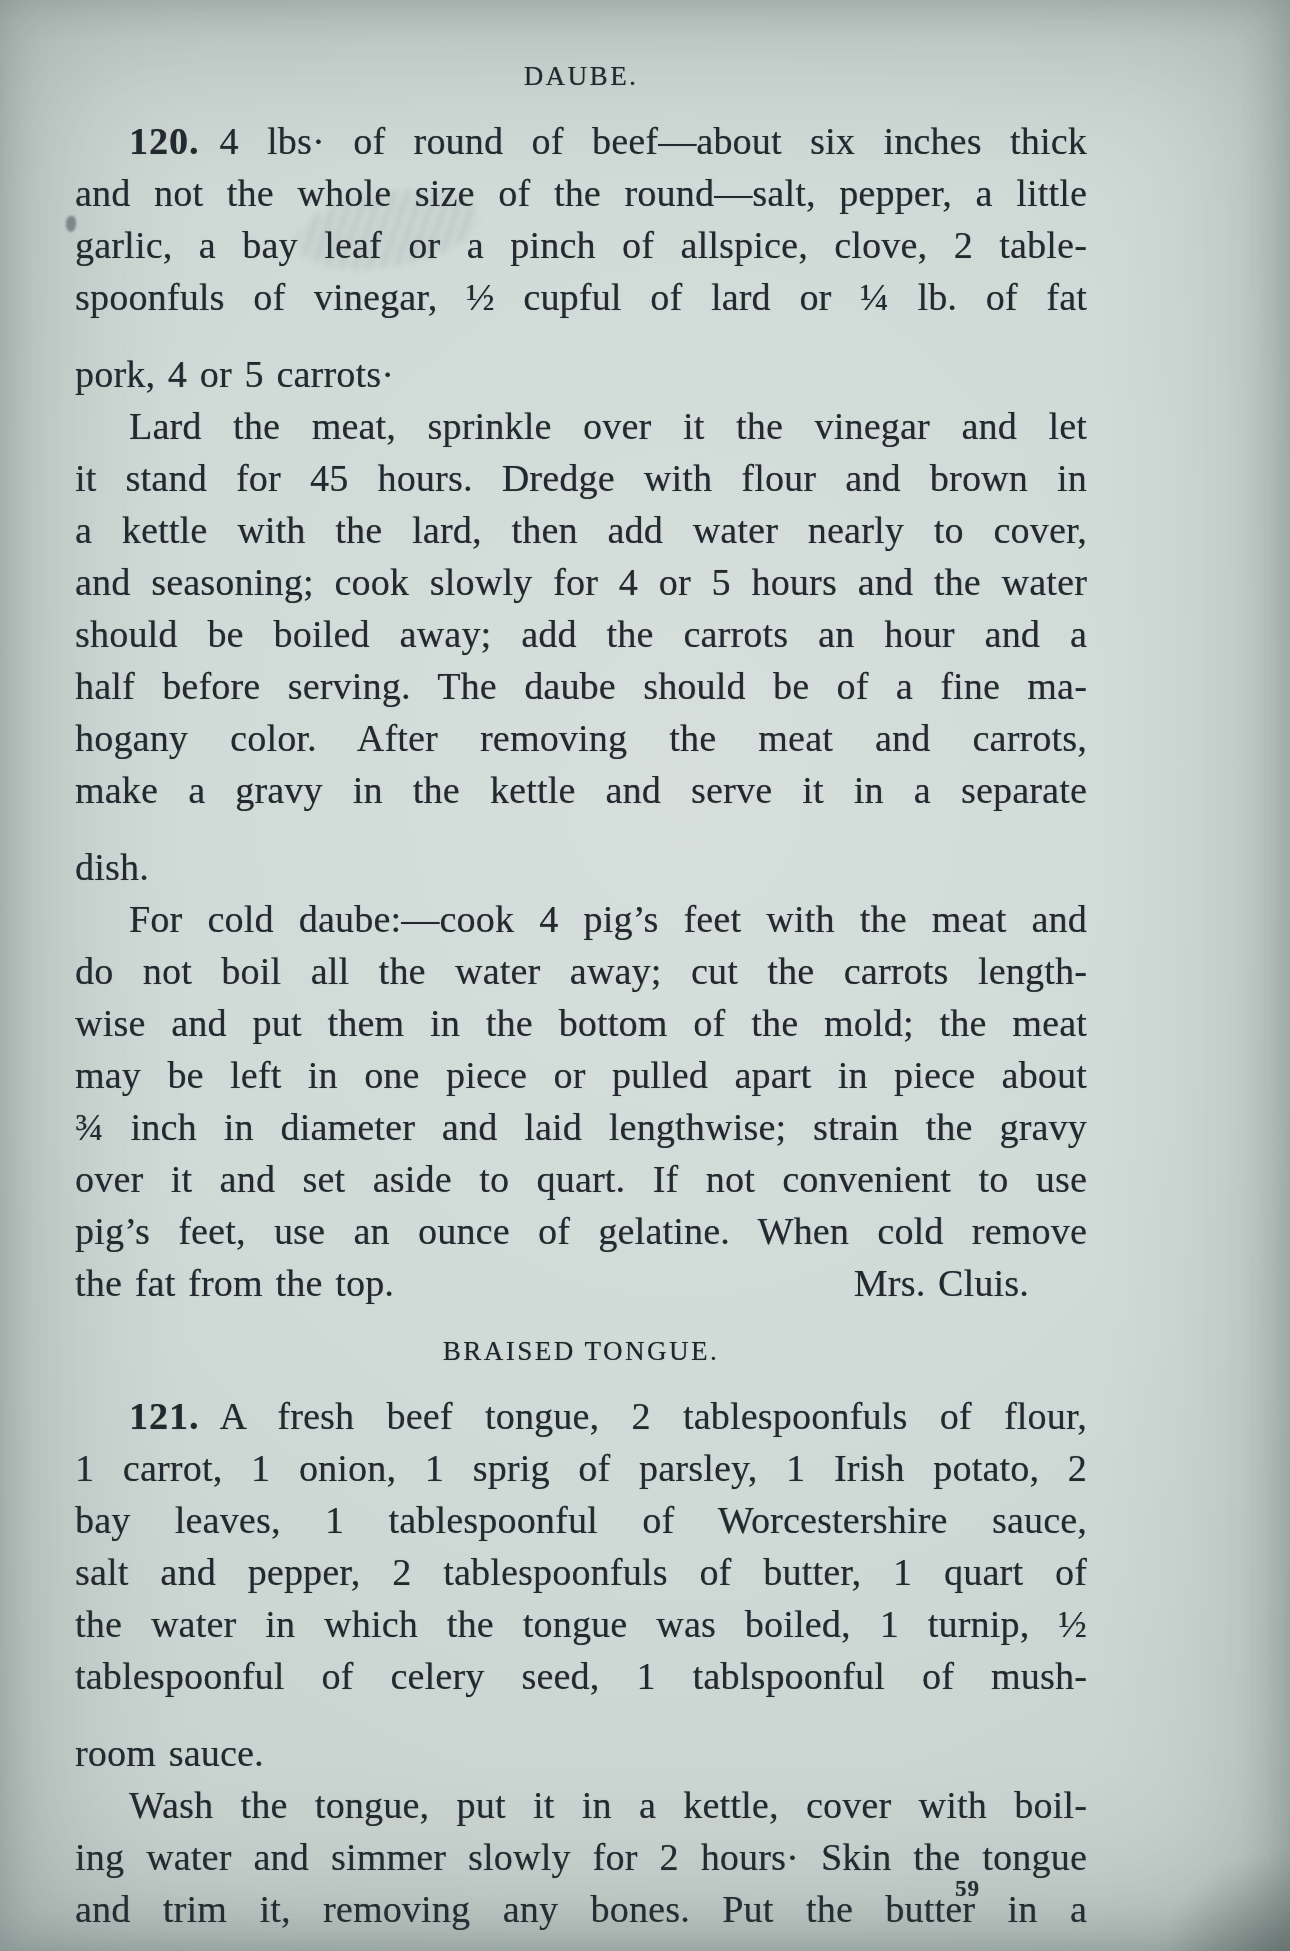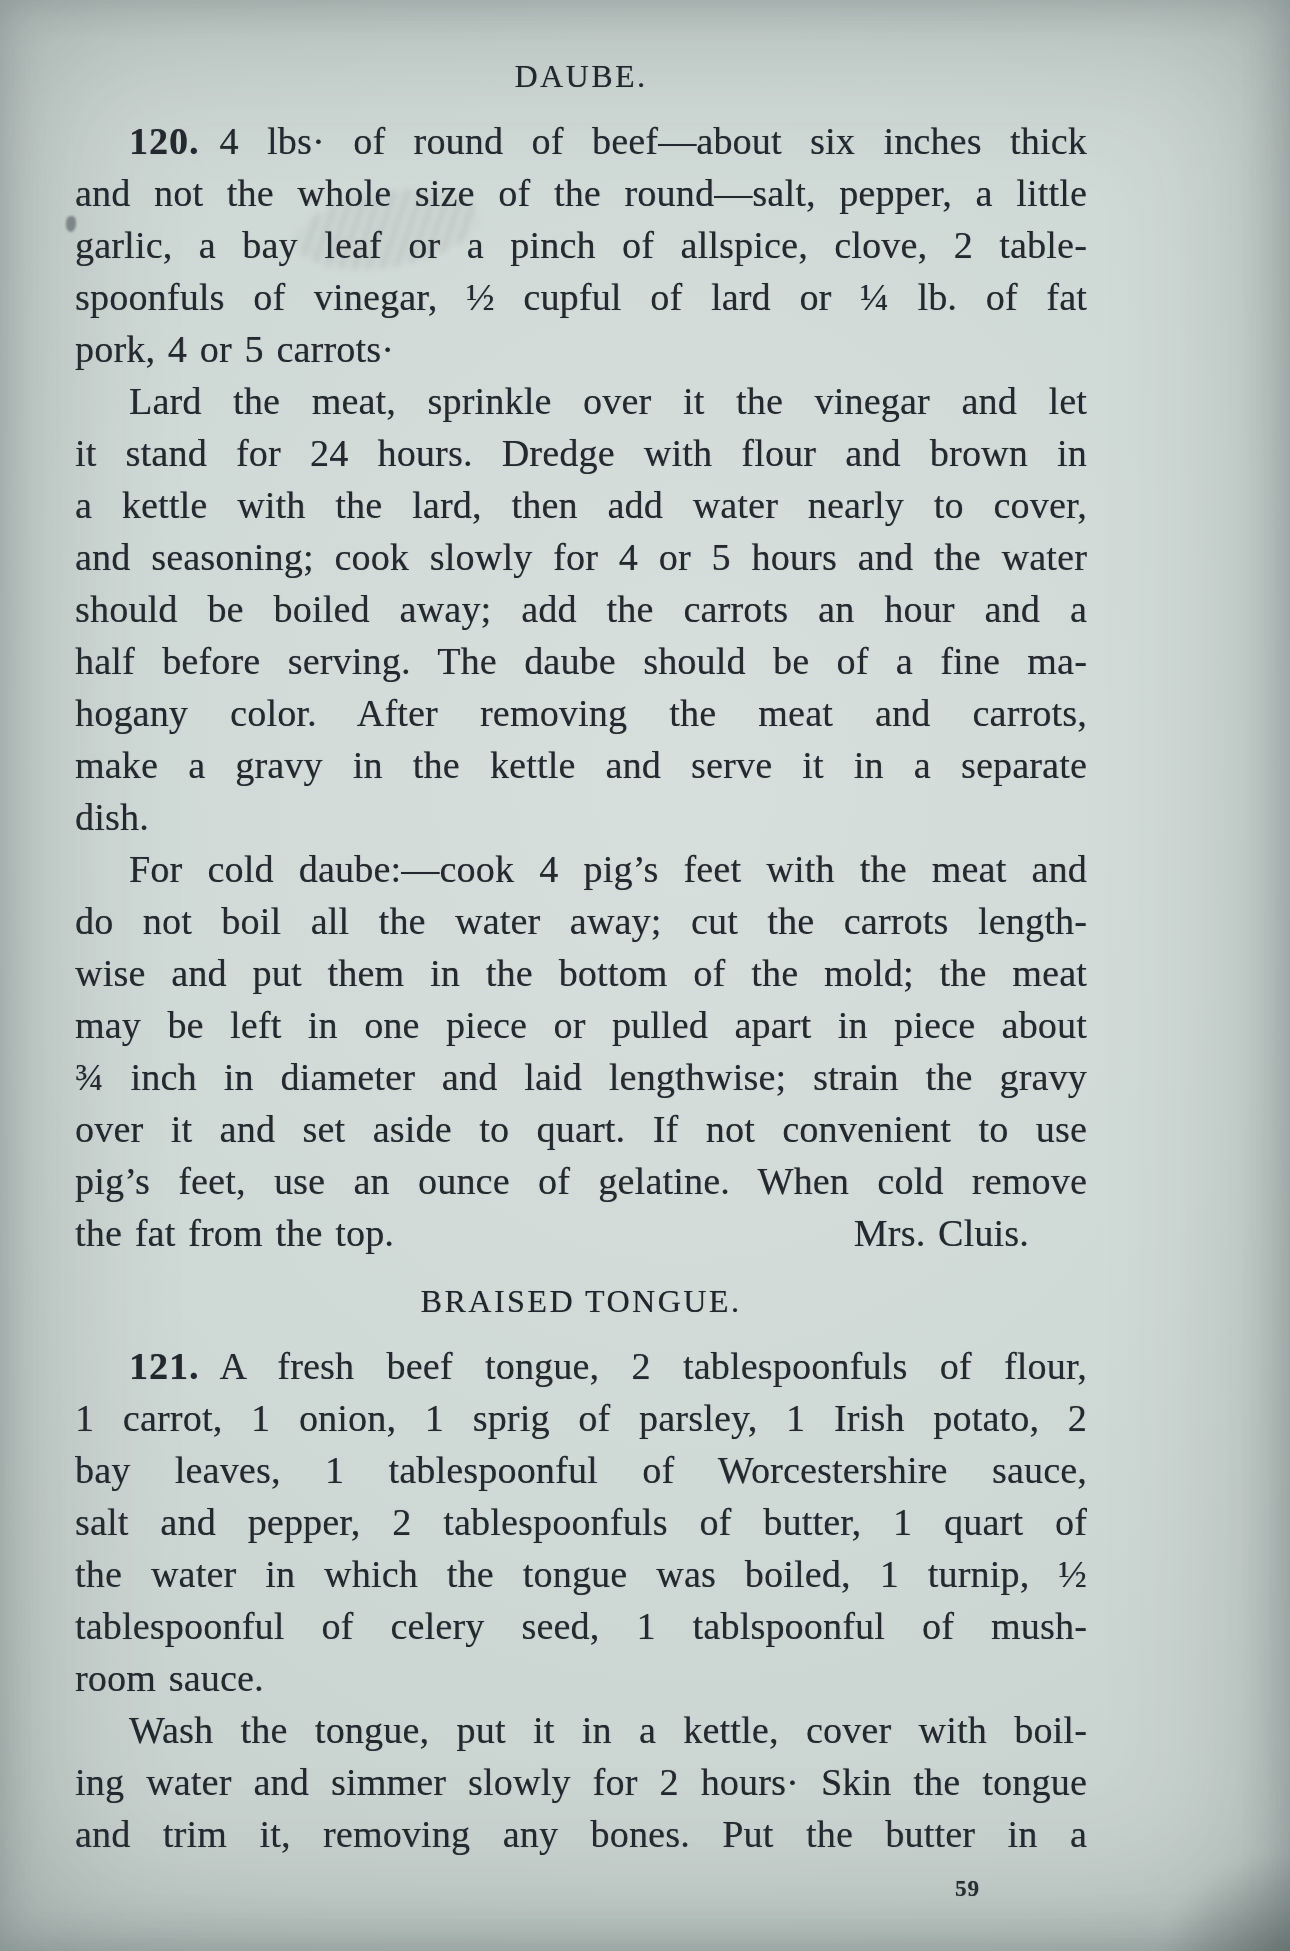--- a/index.html
+++ b/index.html
@@ -40,42 +40,42 @@
   }
   .stain-corner {
     position: absolute; right: -30px; bottom: -40px; width: 160px; height: 140px;
     background: radial-gradient(ellipse at 80% 80%, rgba(60,72,70,0.5), transparent 70%);
     filter: blur(6px);
   }
   .content {
     position: absolute; left: 75px; top: 50px; width: 1012px;
   }
   .heading {
-    font-size: 32px;
+    font-size: 27px;
     font-weight: normal;
     text-align: center;
     letter-spacing: 2.5px;
     line-height: 52px;
     margin: 0 0 13px 0;
     color: #21262c;
   }
   .heading.later { margin-top: 16px; margin-bottom: 13px; }
   .para { margin: 0; }
   .line {
     font-size: 38px;
     line-height: 52px;
     height: 52px;
     letter-spacing: 0.2px;
     word-spacing: 3px;
     text-align: justify;
     text-align-last: justify;
     overflow: hidden;
   }
   .line.first { padding-left: 54px; }
-  .line.noflush { text-align: left; text-align-last: left; }
+  .line.noflush { text-align: left; text-align-last: left; margin-top: 25px; }
   .line.split {
     display: flex;
     justify-content: space-between;
     text-align: left; text-align-last: left;
   }
   .recipe-number { font-weight: bold; padding-right: 20px; letter-spacing: 1px; }
   .attrib { padding-right: 58px; }
   .pageno {
     position: absolute; top: 1876px; left: 75px; width: 905px;
     text-align: right;
@@ -95,21 +95,21 @@
       <div class="heading">DAUBE.</div>
       <div class="para">
         <div class="line first"><span class="recipe-number">120.</span>4 lbs· of round of beef—about six inches thick</div>
         <div class="line">and not the whole size of the round—salt, pepper, a little</div>
         <div class="line">garlic, a bay leaf or a pinch of allspice, clove, 2 table-</div>
         <div class="line">spoonfuls of vinegar, ½ cupful of lard or ¼ lb. of fat</div>
         <div class="line noflush">pork, 4 or 5 carrots·</div>
       </div>
       <div class="para">
         <div class="line first">Lard the meat, sprinkle over it the vinegar and let</div>
-        <div class="line">it stand for 24 hours. Dredge with flour and brown in</div>
+        <div class="line">it stand for 45 hours. Dredge with flour and brown in</div>
         <div class="line">a kettle with the lard, then add water nearly to cover,</div>
         <div class="line">and seasoning; cook slowly for 4 or 5 hours and the water</div>
         <div class="line">should be boiled away; add the carrots an hour and a</div>
         <div class="line">half before serving. The daube should be of a fine ma-</div>
         <div class="line">hogany color. After removing the meat and carrots,</div>
         <div class="line">make a gravy in the kettle and serve it in a separate</div>
         <div class="line noflush">dish.</div>
       </div>
       <div class="para">
         <div class="line first">For cold daube:—cook 4 pig’s feet with the meat and</div>

